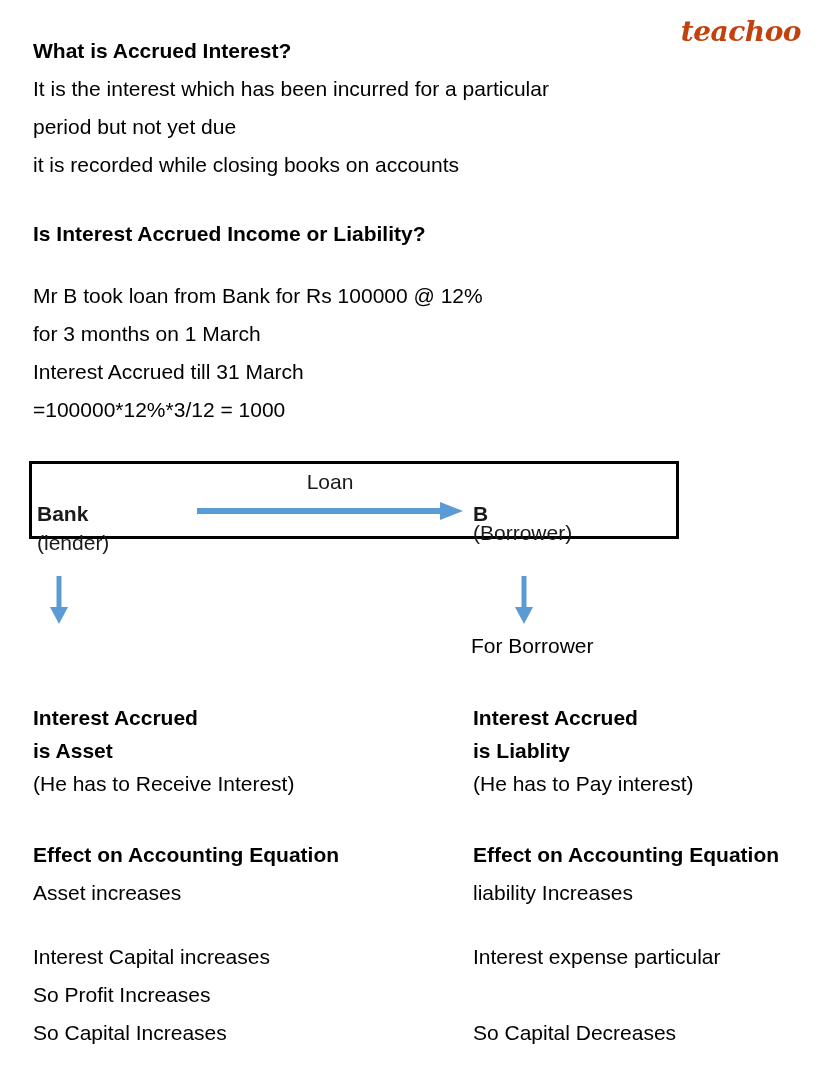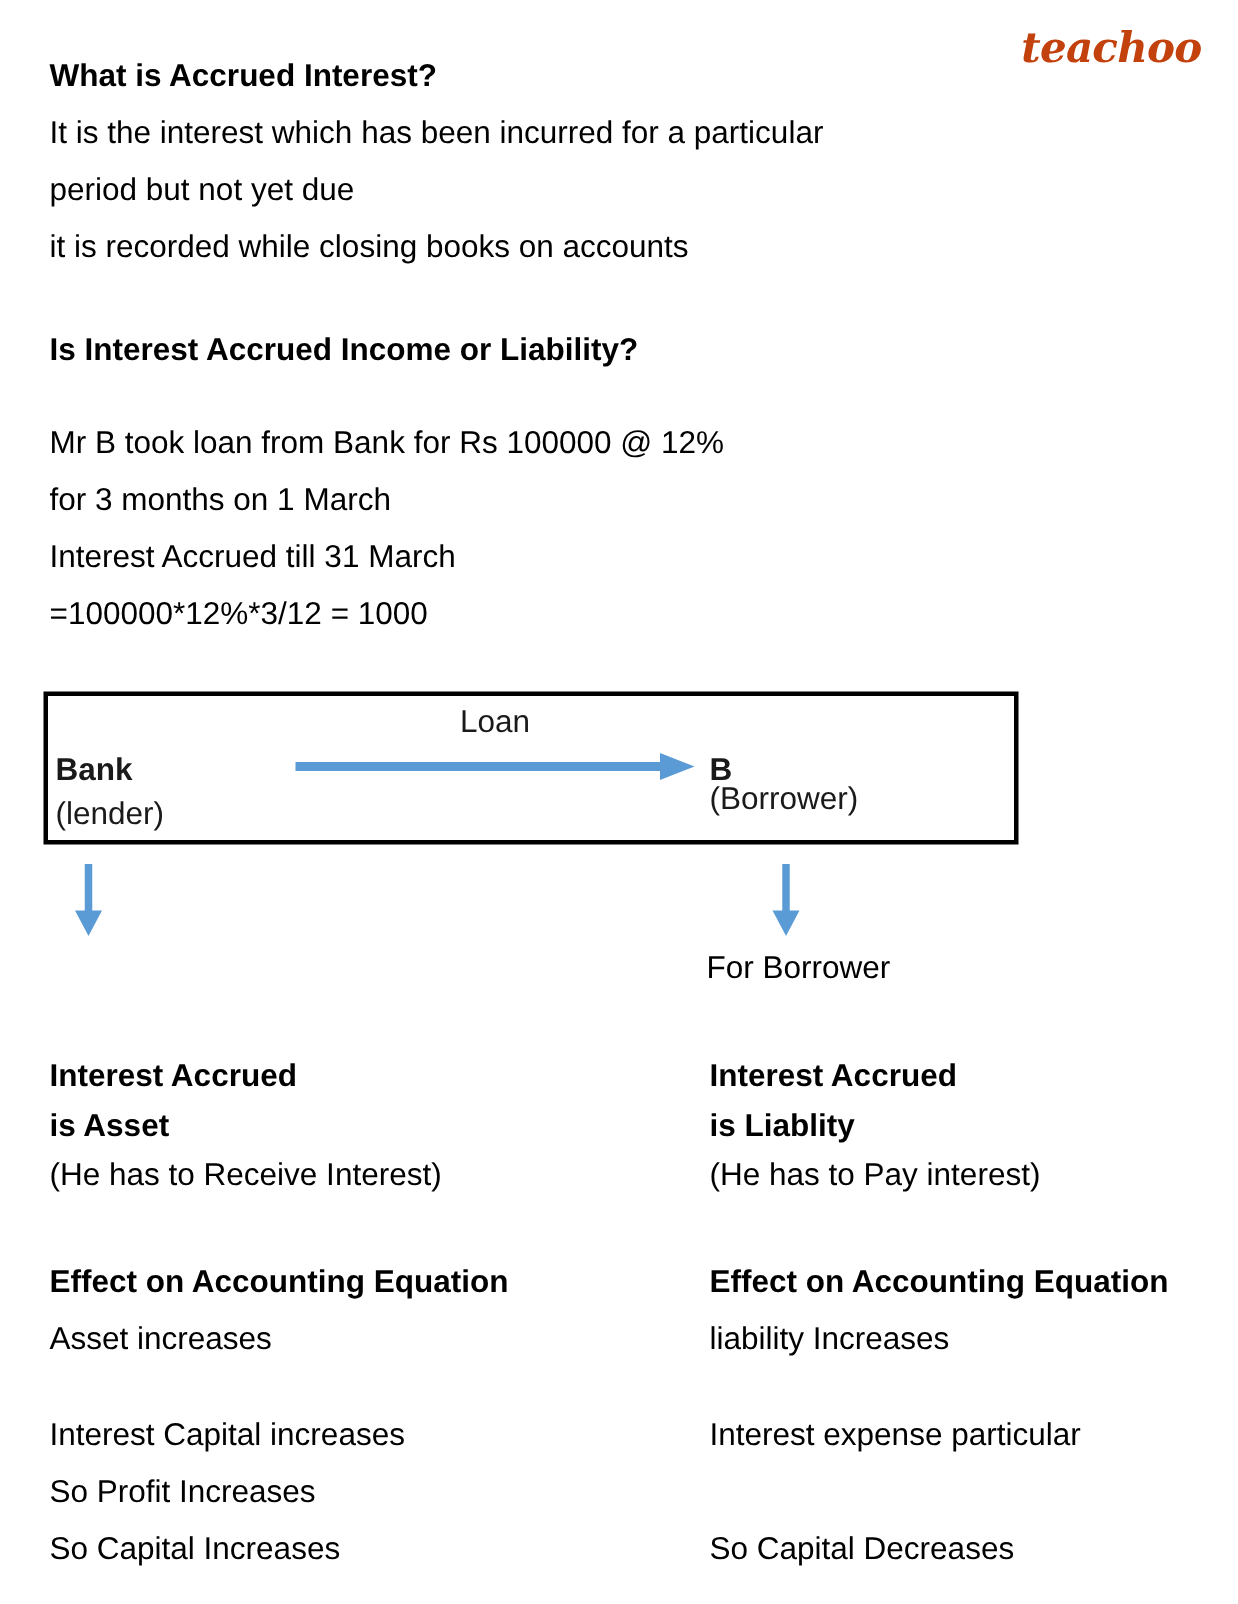--- a/index.html
+++ b/index.html
@@ -43,21 +43,21 @@
     color: #000000;
   }
   .txt.bold { font-weight: bold; }
 
   
   .loan-box {
     position: absolute;
     left: 29px;
     top: 461px;
     width: 650px;
-    height: 102px;
+    height: 78px;
     border: 3px solid #000000;
     box-sizing: border-box;
     background: #ffffff;
   }
   .box-label {
     position: absolute;
     font-size: 21px;
     line-height: 27px;
     white-space: nowrap;
     color: #1a1a1a;

